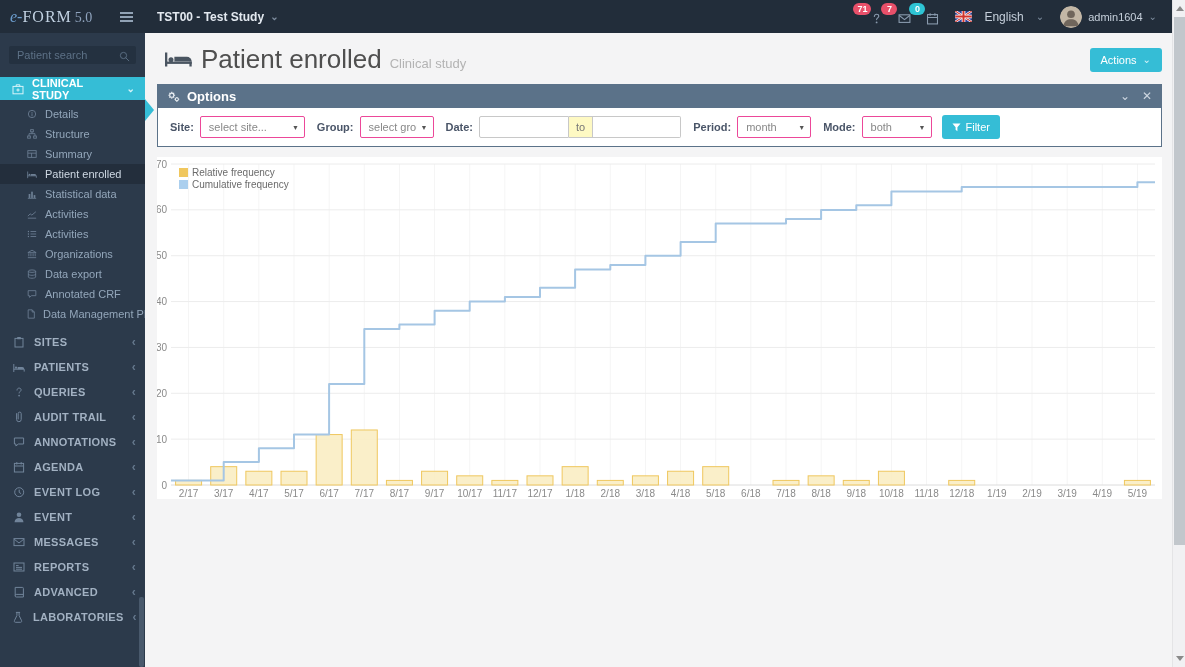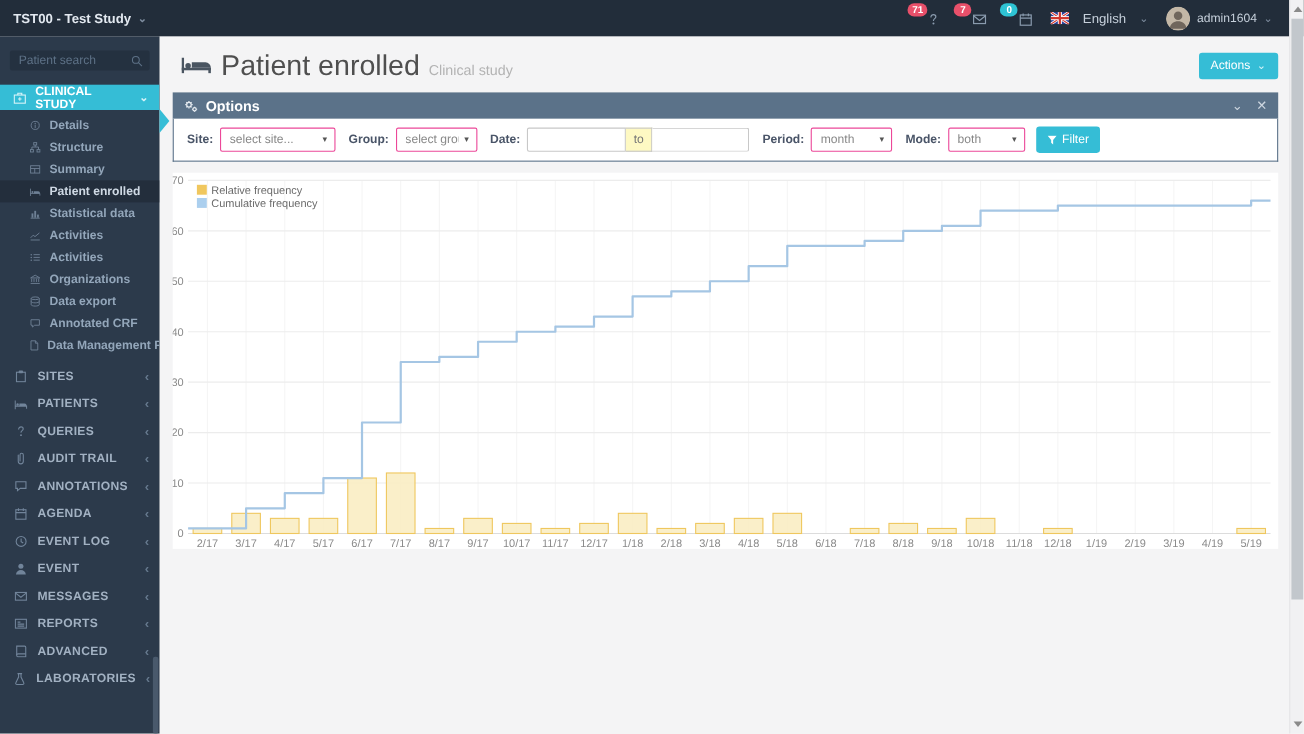--- a/index.html
+++ b/index.html
@@ -30,21 +30,21 @@
   .side-search { margin:12px 9px 13px 9px; position:relative; }
   .side-search input { width:100%; height:18px; background:#243140; border:none; border-radius:2px; color:#9fb0c1; font-size:11px; padding:0 20px 0 8px; outline:none; font-family:inherit; }
   .side-search input::placeholder { color:#5d7186; }
   .side-search .s-ic { position:absolute; right:6px; top:3px; color:#5d7186; }
   .home-row, .cs-row { height:23px; display:flex; align-items:center; gap:8px; padding:0 10px 0 12px; font-size:11px; font-weight:bold; color:#97a9bc; cursor:pointer; }
   .home-row .r-ic, .cs-row .r-ic { color:#7e90a4; display:flex; }
   .cs-row { background:#35bdd6; color:#ffffff; }
   .cs-row .r-ic { color:#d8f4f9; }
   .cs-row .chev { margin-left:auto; color:#d8f4f9; }
   .cs-arrow { position:absolute; left:145px; top:99px; width:0; height:0; border-top:11px solid transparent; border-bottom:11px solid transparent; border-left:9px solid #35bdd6; z-index:15; }
-  .submenu { padding:4px 0 2px 0;font-weight:bold; }
+  .submenu { padding:4px 0 2px 0; }
   .sub-item { height:20px; display:flex; align-items:center; gap:7px; padding-left:26px; font-size:11px; color:#93a6ba; cursor:pointer; white-space:nowrap; }
   .sub-item .sub-ic { color:#6e8095; display:flex; width:12px; justify-content:center; }
   .sub-item.active { background:#232e3c; color:#cfd9e4; }
   .navlist { margin-top:3px; }
   .nav-item { height:25px; display:flex; align-items:center; gap:9px; padding:0 9px 0 12px; font-size:11px; font-weight:bold; letter-spacing:0.3px; color:#a2b1c2; cursor:pointer; white-space:nowrap; }
   .nav-item .nav-ic { color:#71849a; display:flex; width:13px; justify-content:center; }
   .nav-item .nav-chev { margin-left:auto; color:#66798e; font-size:12px; line-height:1; }
   .side-thumb { position:absolute; right:1px; bottom:0; width:5px; height:70px; background:#49596c; border-radius:2px; }
 
   
@@ -79,26 +79,36 @@
   
   .pg-scroll { position:absolute; top:0; right:0; width:13px; height:667px; background:#f1f1f3; border-left:1px solid #e4e4e6; z-index:50; }
   .pg-thumb { position:absolute; left:1px; top:17px; width:11px; height:528px; background:#c2c7cc; }
   .pg-up { position:absolute; top:6px; left:3px; width:0; height:0; border-left:4px solid transparent; border-right:4px solid transparent; border-bottom:5px solid #8a8a8a; }
   .pg-down { position:absolute; bottom:6px; left:3px; width:0; height:0; border-left:4px solid transparent; border-right:4px solid transparent; border-top:5px solid #8a8a8a; }
 </style>
 </head>
 <body>
 
 <div class="topbar">
+  <div class="logo-area">
+    <div class="logo">
+      <span class="lp">e-</span><span class="ln">FORM</span><span class="lv">5.0</span>
+    </div>
+    <div class="hamburger">
+        <i></i>
+        <i></i>
+        <i></i>
+      </div>
+  </div>
   <div class="study-selector">
     <span>TST00 - Test Study</span>
     <span class="chev">⌄</span>
   </div>
   <div class="topbar-right">
-    <span id="notifs" style="display:flex; gap:14px;justify-content:space-between;">
+    <span id="notifs" style="display:flex; justify-content:space-between;">
         <div class="notif">
           <span class="badge" style="background:#e8506a">71</span>
           <span class="n-ic"><svg width="13" height="13" viewBox="0 0 12 12" fill="none" stroke="currentColor" stroke-width="1">
               <path d="M4 4.1c0-1.2 1-2 2.1-2 1.2 0 2 .8 2 1.8 0 1.5-2 1.6-2 3.1" stroke-linecap="round"></path>
               <circle cx="6.1" cy="9.6" r="0.85" fill="currentColor" stroke="none"></circle>
             </svg></span>
         </div>
         <div class="notif">
           <span class="badge" style="background:#e8506a">7</span>
           <span class="n-ic"><svg width="13" height="13" viewBox="0 0 12 12" fill="none" stroke="currentColor" stroke-width="1">

